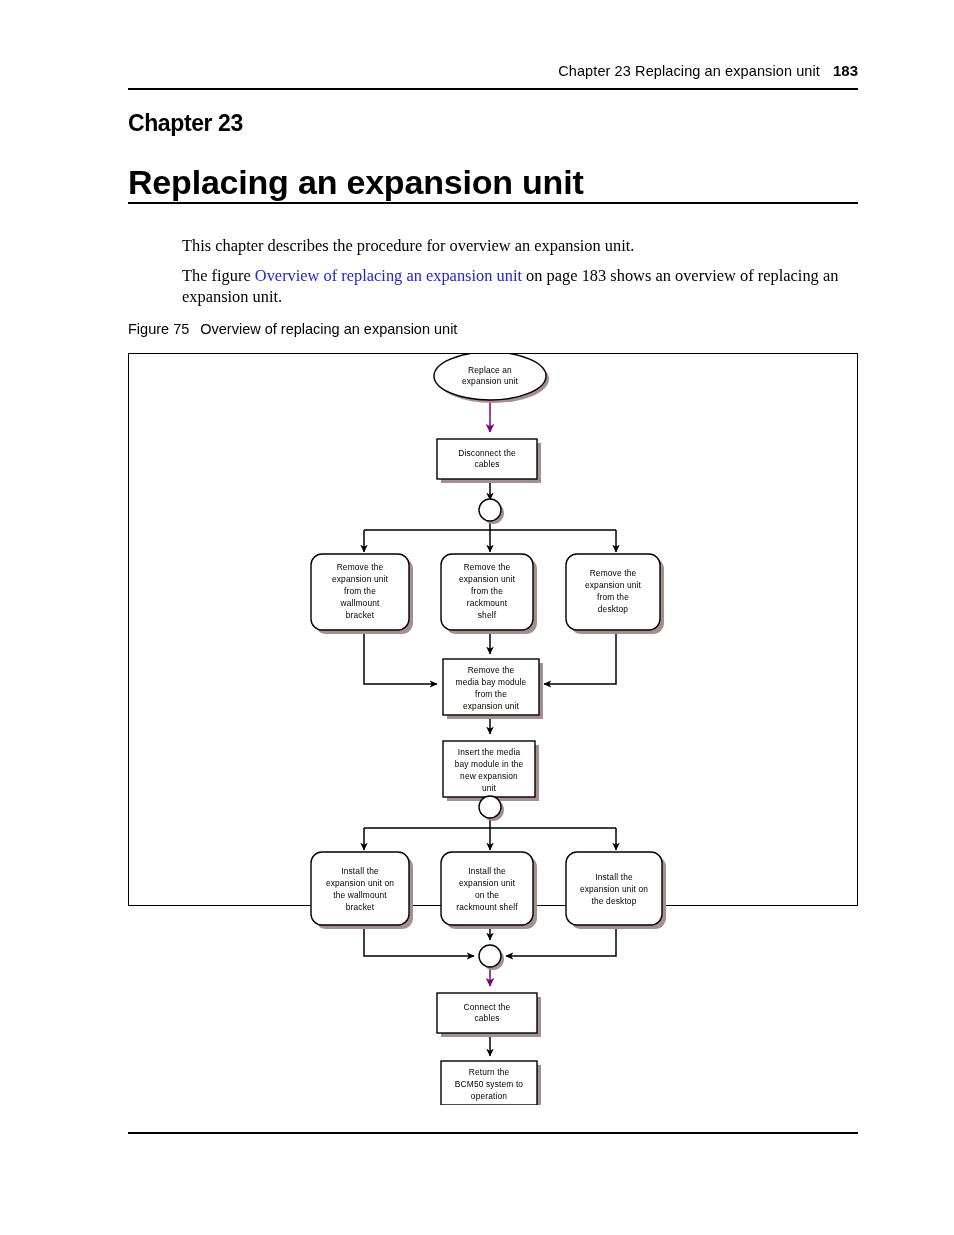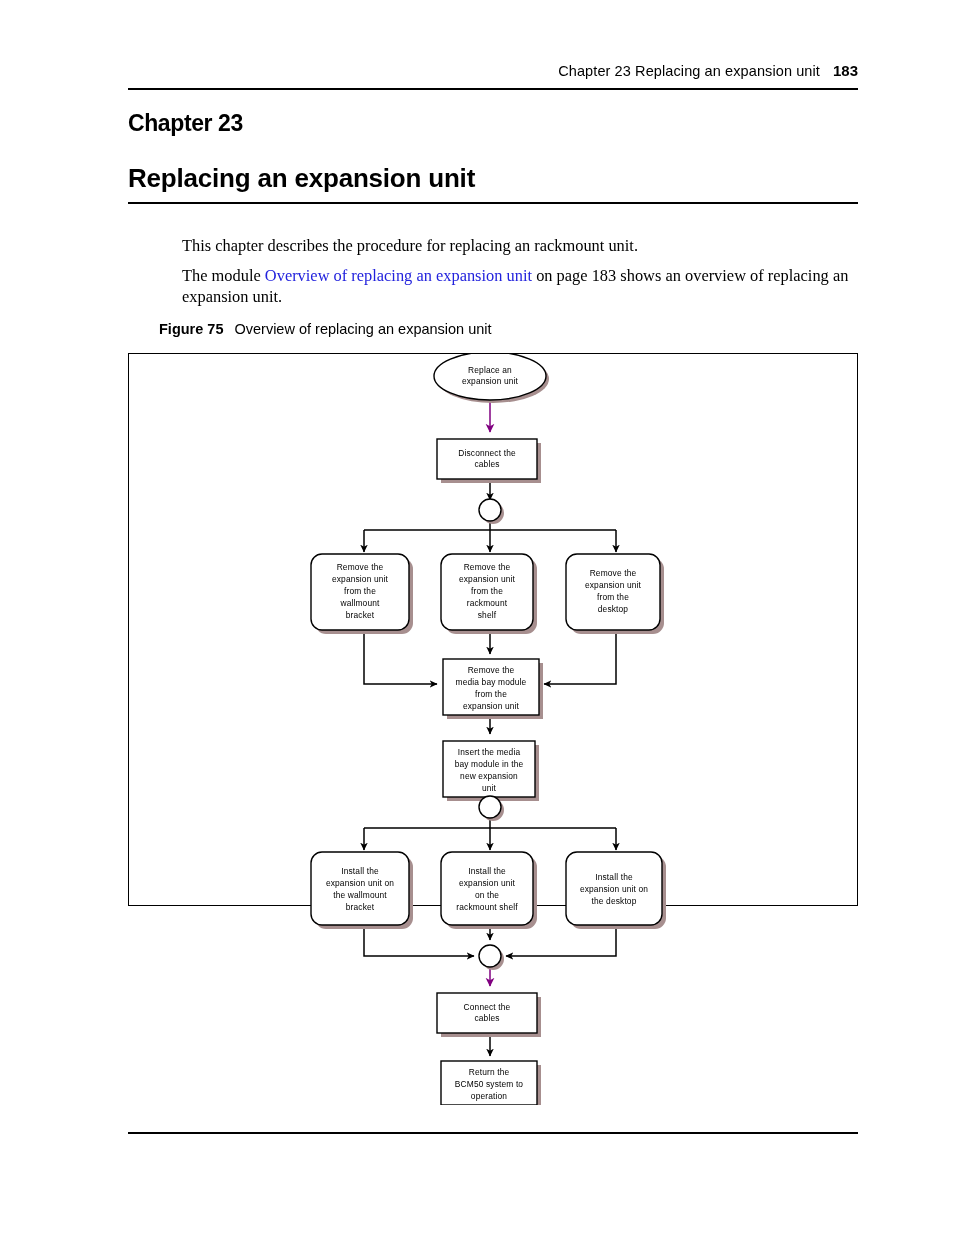--- a/index.html
+++ b/index.html
@@ -61,21 +61,21 @@
     font-size: 23px;
     letter-spacing: -0.4px;
     line-height: 1;
   }
   .chapter-title {
     position: absolute;
     left: 112px;
     top: 165px;
     font-family: "Liberation Sans", sans-serif;
     font-weight: bold;
-    font-size: 26px;
+    font-size: 34px;
     letter-spacing: -0.2px;
     line-height: 1;
   }
   .rule-title {
     position: absolute;
     left: 112px;
     top: 202px;
     width: 730px;
     height: 2px;
     background: #000;
@@ -100,23 +100,22 @@
   
   .fig-caption {
     position: absolute;
     left: 112px;
     top: 321px;
     font-family: "Liberation Sans", sans-serif;
     font-size: 14.5px;
     white-space: nowrap;
   }
   .fig-caption .fig-label {
-    font-weight: bold;
+    font-weight: normal;
     margin-right: 11px;
-    margin-left: 31px;
   }
 
   
   .figure-box {
     position: absolute;
     left: 112px;
     top: 353px;
     width: 730px;
     height: 553px;
     border: 1.6px solid #000;
@@ -164,22 +163,22 @@
 
   <div class="header">
     <span class="hdr-text">Chapter 23  Replacing an expansion unit</span><span class="hdr-page">183</span>
   </div>
   <div class="rule-header"></div>
 
   <div class="chapter-num">Chapter 23</div>
   <div class="chapter-title">Replacing an expansion unit</div>
   <div class="rule-title"></div>
 
-  <div class="para para-1">This chapter describes the procedure for replacing an rackmount unit.</div>
-  <div class="para para-2"><span>The module </span><span class="link">Overview of replacing an expansion unit</span><span> on page 183 shows an overview of replacing an expansion unit.</span></div>
+  <div class="para para-1">This chapter describes the procedure for overview an expansion unit.</div>
+  <div class="para para-2"><span>The figure </span><span class="link">Overview of replacing an expansion unit</span><span> on page 183 shows an overview of replacing an expansion unit.</span></div>
 
   <div class="fig-caption">
     <span class="fig-label">Figure 75</span><span>Overview of replacing an expansion unit</span>
   </div>
 
   <div class="figure-box">
     <svg width="727" height="751" viewBox="0 0 727 751" xmlns="http://www.w3.org/2000/svg">
       <defs>
         <marker id="ah-black" markerWidth="9" markerHeight="9" refX="7.4" refY="4.5" orient="auto" markerUnits="userSpaceOnUse">
           <path d="M0,0.7 L8,4.5 L0,8.3 L2.2,4.5 Z" fill="#000000"></path>

